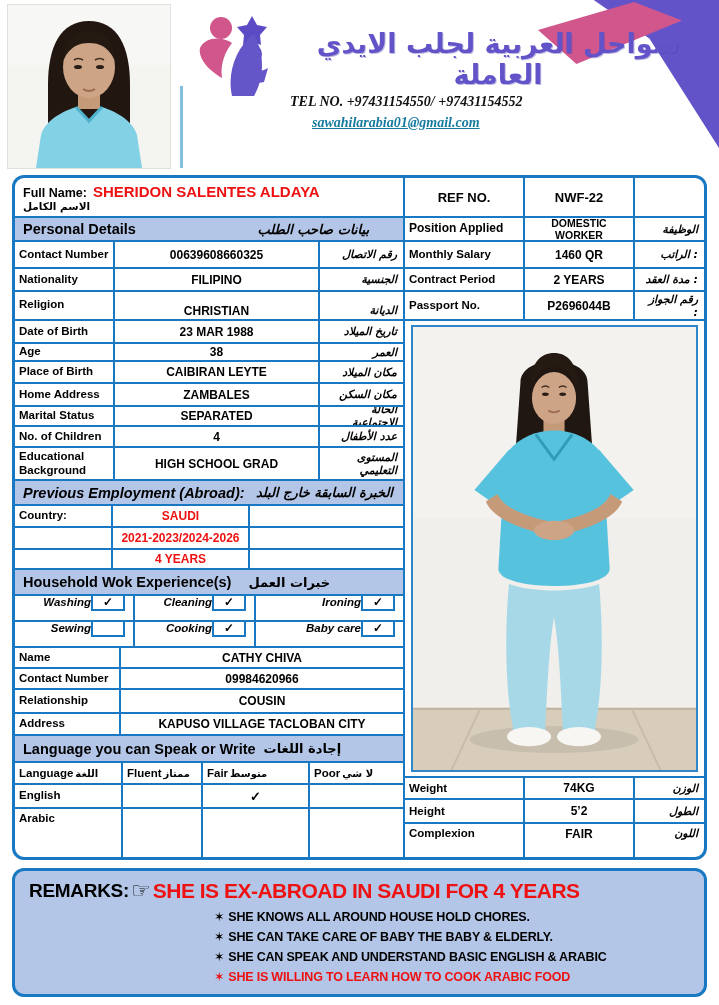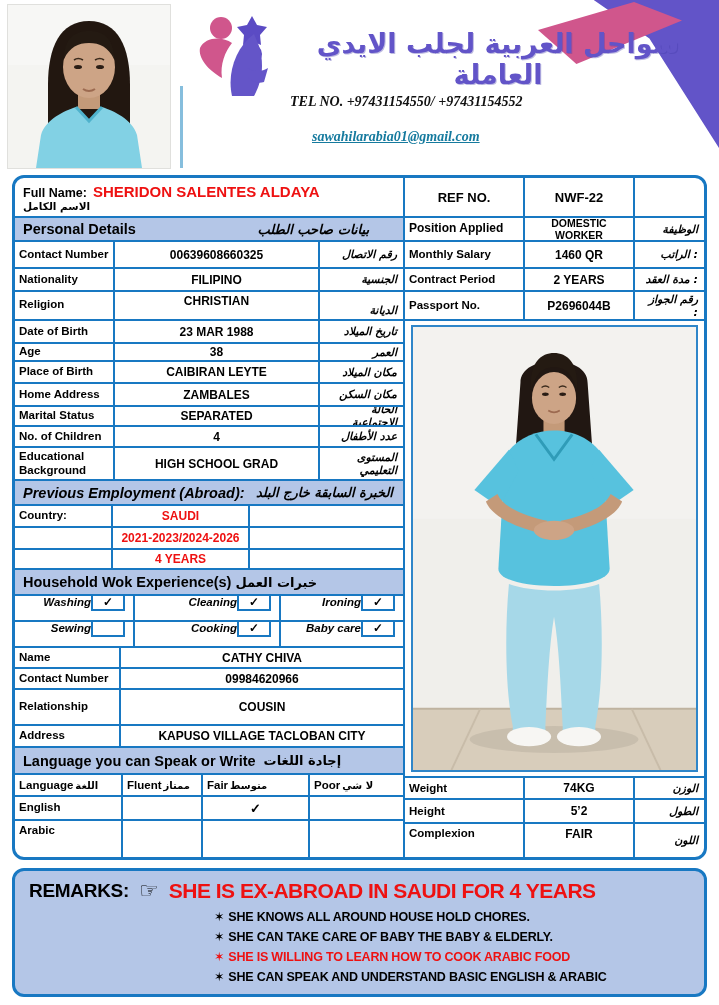--- a/index.html
+++ b/index.html
@@ -21,21 +21,21 @@
   .ribbon.purple{left:545px;top:0;width:174px;height:148px;background:var(--purple);
     clip-path:polygon(28% 0,100% 0,100% 100%,60% 26%)}
   .ribbon.pink{left:538px;top:2px;width:160px;height:62px;background:var(--pink);
     clip-path:polygon(0 45%,60% 0,90% 30%,24% 100%)}
 
   .agency-title{position:absolute;left:288px;top:28px;width:420px;text-align:center;z-index:2;
     font-family:"DejaVu Sans",sans-serif;font-weight:bold;font-size:27px;color:var(--purple);
     text-shadow:1px 1px 0 rgba(70,60,170,.35)}
   .tel-line{position:absolute;left:290px;top:94px;font-family:"Liberation Serif",serif;
     font-weight:bold;font-style:italic;font-size:14px;color:#111}
-  .email-line{position:absolute;left:312px;top:129px;font-family:"Liberation Serif",serif;
+  .email-line{position:absolute;left:312px;top:115px;font-family:"Liberation Serif",serif;
     font-weight:bold;font-style:italic;font-size:14px;color:var(--teal);text-decoration:underline}
 
   .logo{position:absolute;left:192px;top:10px;width:86px;height:88px;z-index:2}
   .passport{position:absolute;left:8px;top:5px;width:162px;height:163px;z-index:3;
     background:#f3f3f1;box-shadow:0 0 0 1px #e0e0dd}
   .photo-edge-line{position:absolute;left:180px;top:86px;width:3px;height:82px;background:#86bedd;z-index:2}
 
   
   .form{position:absolute;left:12px;top:175px;width:695px;height:685px;
     border:3px solid var(--blue);border-radius:12px;overflow:hidden;display:flex;background:#fff}
@@ -48,21 +48,21 @@
   .c.end{border-right:none}
   .c.flex{flex:1}
   .lb{font-weight:bold;font-size:11.5px;padding:1px 4px;line-height:1.15}
   .vl{font-weight:bold;font-size:12px;justify-content:center;text-align:center;padding:0 2px}
   .arl{font-weight:bold;font-style:italic;font-size:11px;justify-content:flex-end;padding:0 6px;text-align:right}
   .red{color:var(--red)}
   .w100{width:100px}.w205{width:205px}
   .w98{width:98px}.w137{width:137px}
   .w120{width:120px}.w110{width:110px}
   .w106{width:106px}.w108{width:108px}.w80{width:80px}.w107{width:107px}
-  .w121{width:146px}
+  .w121{width:121px}
 
   .fullname-row{flex-direction:column;justify-content:center;padding:2px 8px;align-items:flex-start}
   .fullname-line{display:flex;align-items:baseline;gap:6px}
   .fullname-label{font-weight:bold;font-size:12.5px}
   .fullname-value{font-weight:bold;font-size:15px;color:var(--red)}
   .fullname-ar{font-size:10.5px;font-weight:bold}
 
   .section-band{background:var(--band);display:flex;align-items:center;justify-content:space-between;
     padding:0 10px 0 8px;font-weight:bold;font-size:14.5px}
   .section-band .en{white-space:nowrap}
@@ -78,21 +78,21 @@
   .lang-h{font-weight:bold;font-size:11.5px;padding:0 4px;gap:2px}
   .lang-mark{justify-content:center;font-weight:bold;font-size:13px}
 
   .photo-cell{flex:1;padding:4px 6px;display:flex}
   .photo-frame{flex:1;border:2px solid #2f86c9;overflow:hidden}
   .photo-frame svg{display:block;width:100%;height:100%}
 
   
   .remarks{position:absolute;left:12px;top:868px;width:695px;height:129px;background:var(--band);
     border:3px solid var(--blue);border-radius:12px;padding:8px 14px 0 14px}
-  .remarks-head{display:flex;align-items:center;gap:10px}
+  .remarks-head{display:flex;align-items:center;gap:2px}
   .remarks-label{font-weight:bold;font-size:19px;letter-spacing:-.3px}
   .hand{font-family:"DejaVu Sans",sans-serif;font-size:22px;line-height:1}
   .remarks-headline{font-weight:bold;font-size:21px;color:var(--red);letter-spacing:-.5px;white-space:nowrap}
   .remarks-bullets{margin:4px 0 0 185px}
   .bullet{font-weight:bold;font-size:12.5px;line-height:19px;letter-spacing:-.2px;white-space:nowrap}
   .bullet .star{font-family:"DejaVu Sans",sans-serif;margin-right:4px}
 </style>
 </head>
 <body>
 
@@ -157,21 +157,21 @@
         <div class="c vl w205">00639608660325</div>
         <div class="c arl flex end ar">رقم الاتصال</div>
       </div>
       <div class="row" style="height:23px">
         <div class="c lb w100">Nationality</div>
         <div class="c vl w205">FILIPINO</div>
         <div class="c arl flex end ar">الجنسية</div>
       </div>
       <div class="row" style="height:29px">
         <div class="c lb w100" style="align-items:flex-start;padding-top:6px">Religion</div>
-        <div class="c vl w205" style="align-items:flex-start;padding-top:2px">CHRISTIAN</div>
+        <div class="c vl w205" style="align-items:flex-start;padding-top:12px">CHRISTIAN</div>
         <div class="c arl flex end ar" style="align-items:flex-end;padding-bottom:2px">الديانة</div>
       </div>
       <div class="row" style="height:23px">
         <div class="c lb w100">Date of Birth</div>
         <div class="c vl w205">23 MAR 1988</div>
         <div class="c arl flex end ar">تاريخ الميلاد</div>
       </div>
       <div class="row" style="height:18px">
         <div class="c lb w100">Age</div>
         <div class="c vl w205">38</div>
@@ -216,21 +216,21 @@
         <div class="c lb w98"></div>
         <div class="c vl w137 red">2021-2023/2024-2026</div>
         <div class="c flex end"></div>
       </div>
       <div class="row" style="height:20px">
         <div class="c lb w98"></div>
         <div class="c vl w137 red">4 YEARS</div>
         <div class="c flex end"></div>
       </div>
 
-      <div class="row section-band" style="height:26px;justify-content:flex-start;gap:4px">
+      <div class="row section-band" style="height:26px;justify-content:flex-start;gap:17px">
         <span class="en">Household Wok Experience(s)</span>
         <span class="arh ar">خبرات العمل</span>
       </div>
       <div class="row" style="height:26px">
         <div class="c w120 chk-group">
           <span class="chk-label">Washing</span>
           <span class="chk-box">✓</span>
         </div>
         <div class="c w121 chk-group">
           <span class="chk-label">Cleaning</span>
@@ -257,21 +257,21 @@
       </div>
 
       <div class="row" style="height:21px">
         <div class="c lb w106">Name</div>
         <div class="c vl flex end">CATHY CHIVA</div>
       </div>
       <div class="row" style="height:21px">
         <div class="c lb w106">Contact Number</div>
         <div class="c vl flex end">09984620966</div>
       </div>
-      <div class="row" style="height:36px">
+      <div class="row" style="height:24px">
         <div class="c lb w106">Relationship</div>
         <div class="c vl flex end">COUSIN</div>
       </div>
       <div class="row" style="height:22px">
         <div class="c lb w106">Address</div>
         <div class="c vl flex end">KAPUSO VILLAGE TACLOBAN CITY</div>
       </div>
 
       <div class="row section-band" style="height:27px;justify-content:flex-start;gap:8px">
         <span class="en">Language you can Speak or Write</span>
@@ -377,40 +377,40 @@
         <div class="c arl flex end ar">الوزن</div>
       </div>
       <div class="row" style="height:24px">
         <div class="c lb w120">Height</div>
         <div class="c vl w110">5’2</div>
         <div class="c arl flex end ar">الطول</div>
       </div>
       <div class="row last fill">
         <div class="c lb w120" style="align-items:flex-start;padding-top:3px">Complexion</div>
         <div class="c vl w110" style="align-items:flex-start;padding-top:3px">FAIR</div>
-        <div class="c arl flex end ar" style="align-items:flex-start;padding-top:10px">اللون</div>
+        <div class="c arl flex end ar" style="align-items:flex-start;padding-top:3px">اللون</div>
       </div>
     </div>
   </div>
 
   <div class="remarks">
     <div class="remarks-head">
       <span class="remarks-label">REMARKS:</span>
       <span class="hand">☞</span>
       <span class="remarks-headline">SHE IS EX-ABROAD IN SAUDI FOR 4 YEARS</span>
     </div>
     <div class="remarks-bullets">
       <div class="bullet">
         <span class="star">✶</span><span>SHE KNOWS ALL AROUND HOUSE HOLD CHORES.</span>
       </div>
       <div class="bullet">
         <span class="star">✶</span><span>SHE CAN TAKE CARE OF BABY THE BABY &amp; ELDERLY.</span>
       </div>
+      <div class="bullet">
+        <span class="star">✶</span><span>SHE CAN SPEAK AND UNDERSTAND BASIC ENGLISH &amp; ARABIC</span>
+      </div>
       <div class="bullet red">
         <span class="star">✶</span><span>SHE IS WILLING TO LEARN HOW TO  COOK ARABIC FOOD</span>
       </div>
-      <div class="bullet">
-        <span class="star">✶</span><span>SHE CAN SPEAK AND UNDERSTAND BASIC ENGLISH &amp; ARABIC</span>
-      </div>
     </div>
   </div>
 
 </div>
 
 </body></html>

